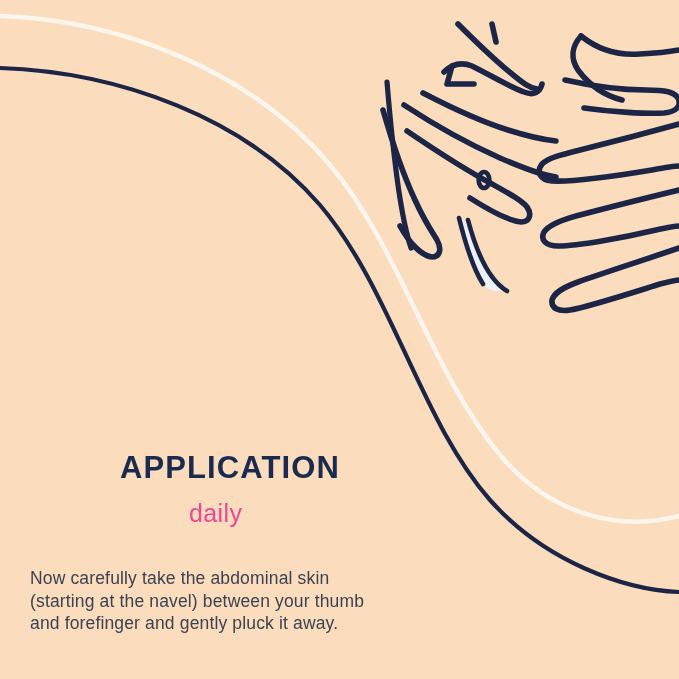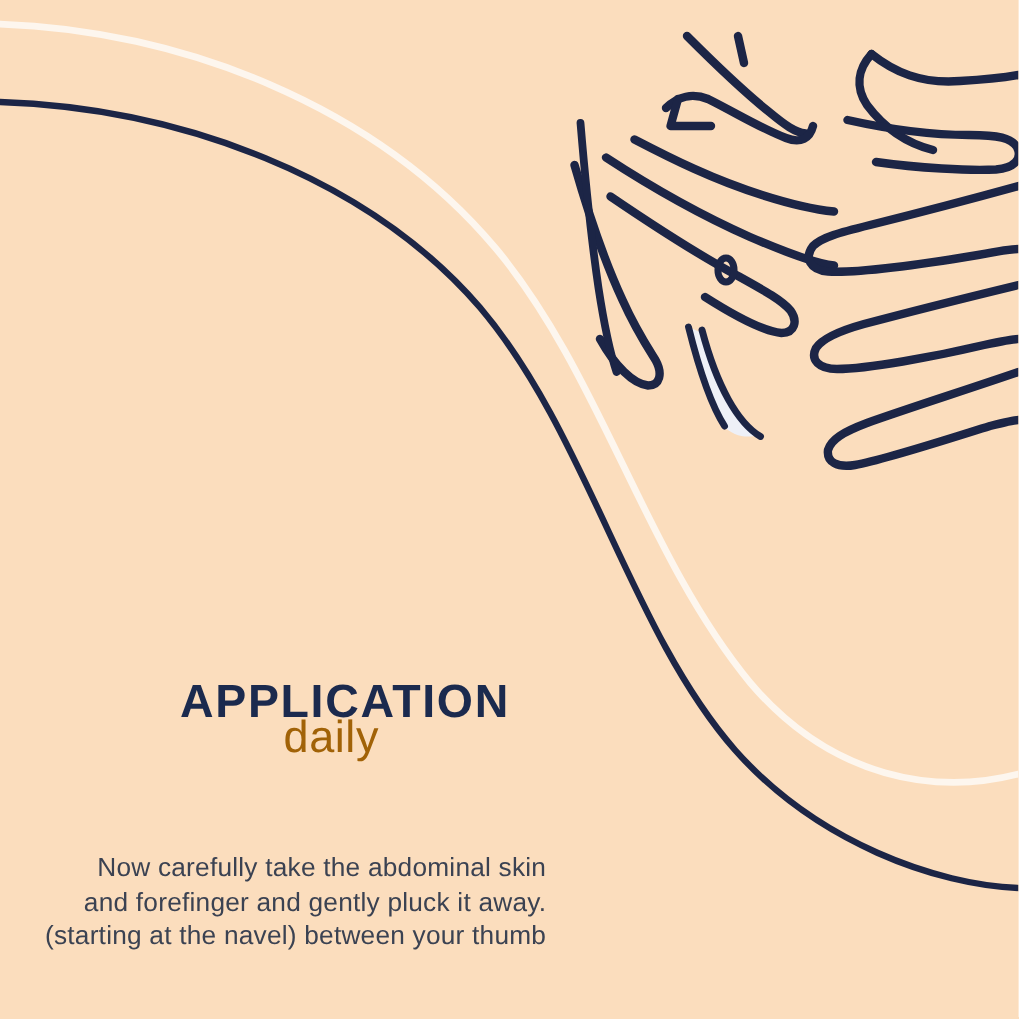--- a/index.html
+++ b/index.html
@@ -37,39 +37,39 @@
     top: 450px;
     font-size: 31px;
     font-weight: 700;
     letter-spacing: 1.1px;
     color: #1b2a4e;
     white-space: nowrap;
   }
   .subheading {
     position: absolute;
     left: 189px;
-    top: 475px;
-    font-size: 30px;
+    top: 499px;
+    font-size: 25px;
     font-weight: 300;
     letter-spacing: 0.4px;
-    color: #a16207;
+    color: #ec4899;
     white-space: nowrap;
   }
   .body-copy {
     position: absolute;
     left: 30px;
     top: 567px;
     font-size: 17.5px;
     font-weight: 400;
     line-height: 22.5px;
     letter-spacing: 0.15px;
     color: #3b4252;
     white-space: nowrap;
   }
-  .body-copy .line { display: block; text-align: right; }
+  .body-copy .line { display: block; }
 </style>
 </head>
 <body>
 
 <div id="poster">
 
   <div id="bg-layer" style="background: rgb(251, 221, 189);"></div>
 
   <svg id="art-layer" viewBox="0 0 679 679" xmlns="http://www.w3.org/2000/svg">
 
@@ -127,18 +127,18 @@
                C 551 308 558 312 570 310 C 588 307 628 294 660 284
                C 672 281 677 280 679 280"></path>
     </g>
   </svg>
 
   <div id="text-layer">
     <div class="heading">APPLICATION</div>
     <div class="subheading">daily</div>
     <div class="body-copy">
       <span class="line">Now carefully take the abdominal skin</span>
+      <span class="line">(starting at the navel) between your thumb</span>
       <span class="line">and forefinger and gently pluck it away.</span>
-      <span class="line">(starting at the navel) between your thumb</span>
     </div>
   </div>
 
 </div>
 
 </body></html>

